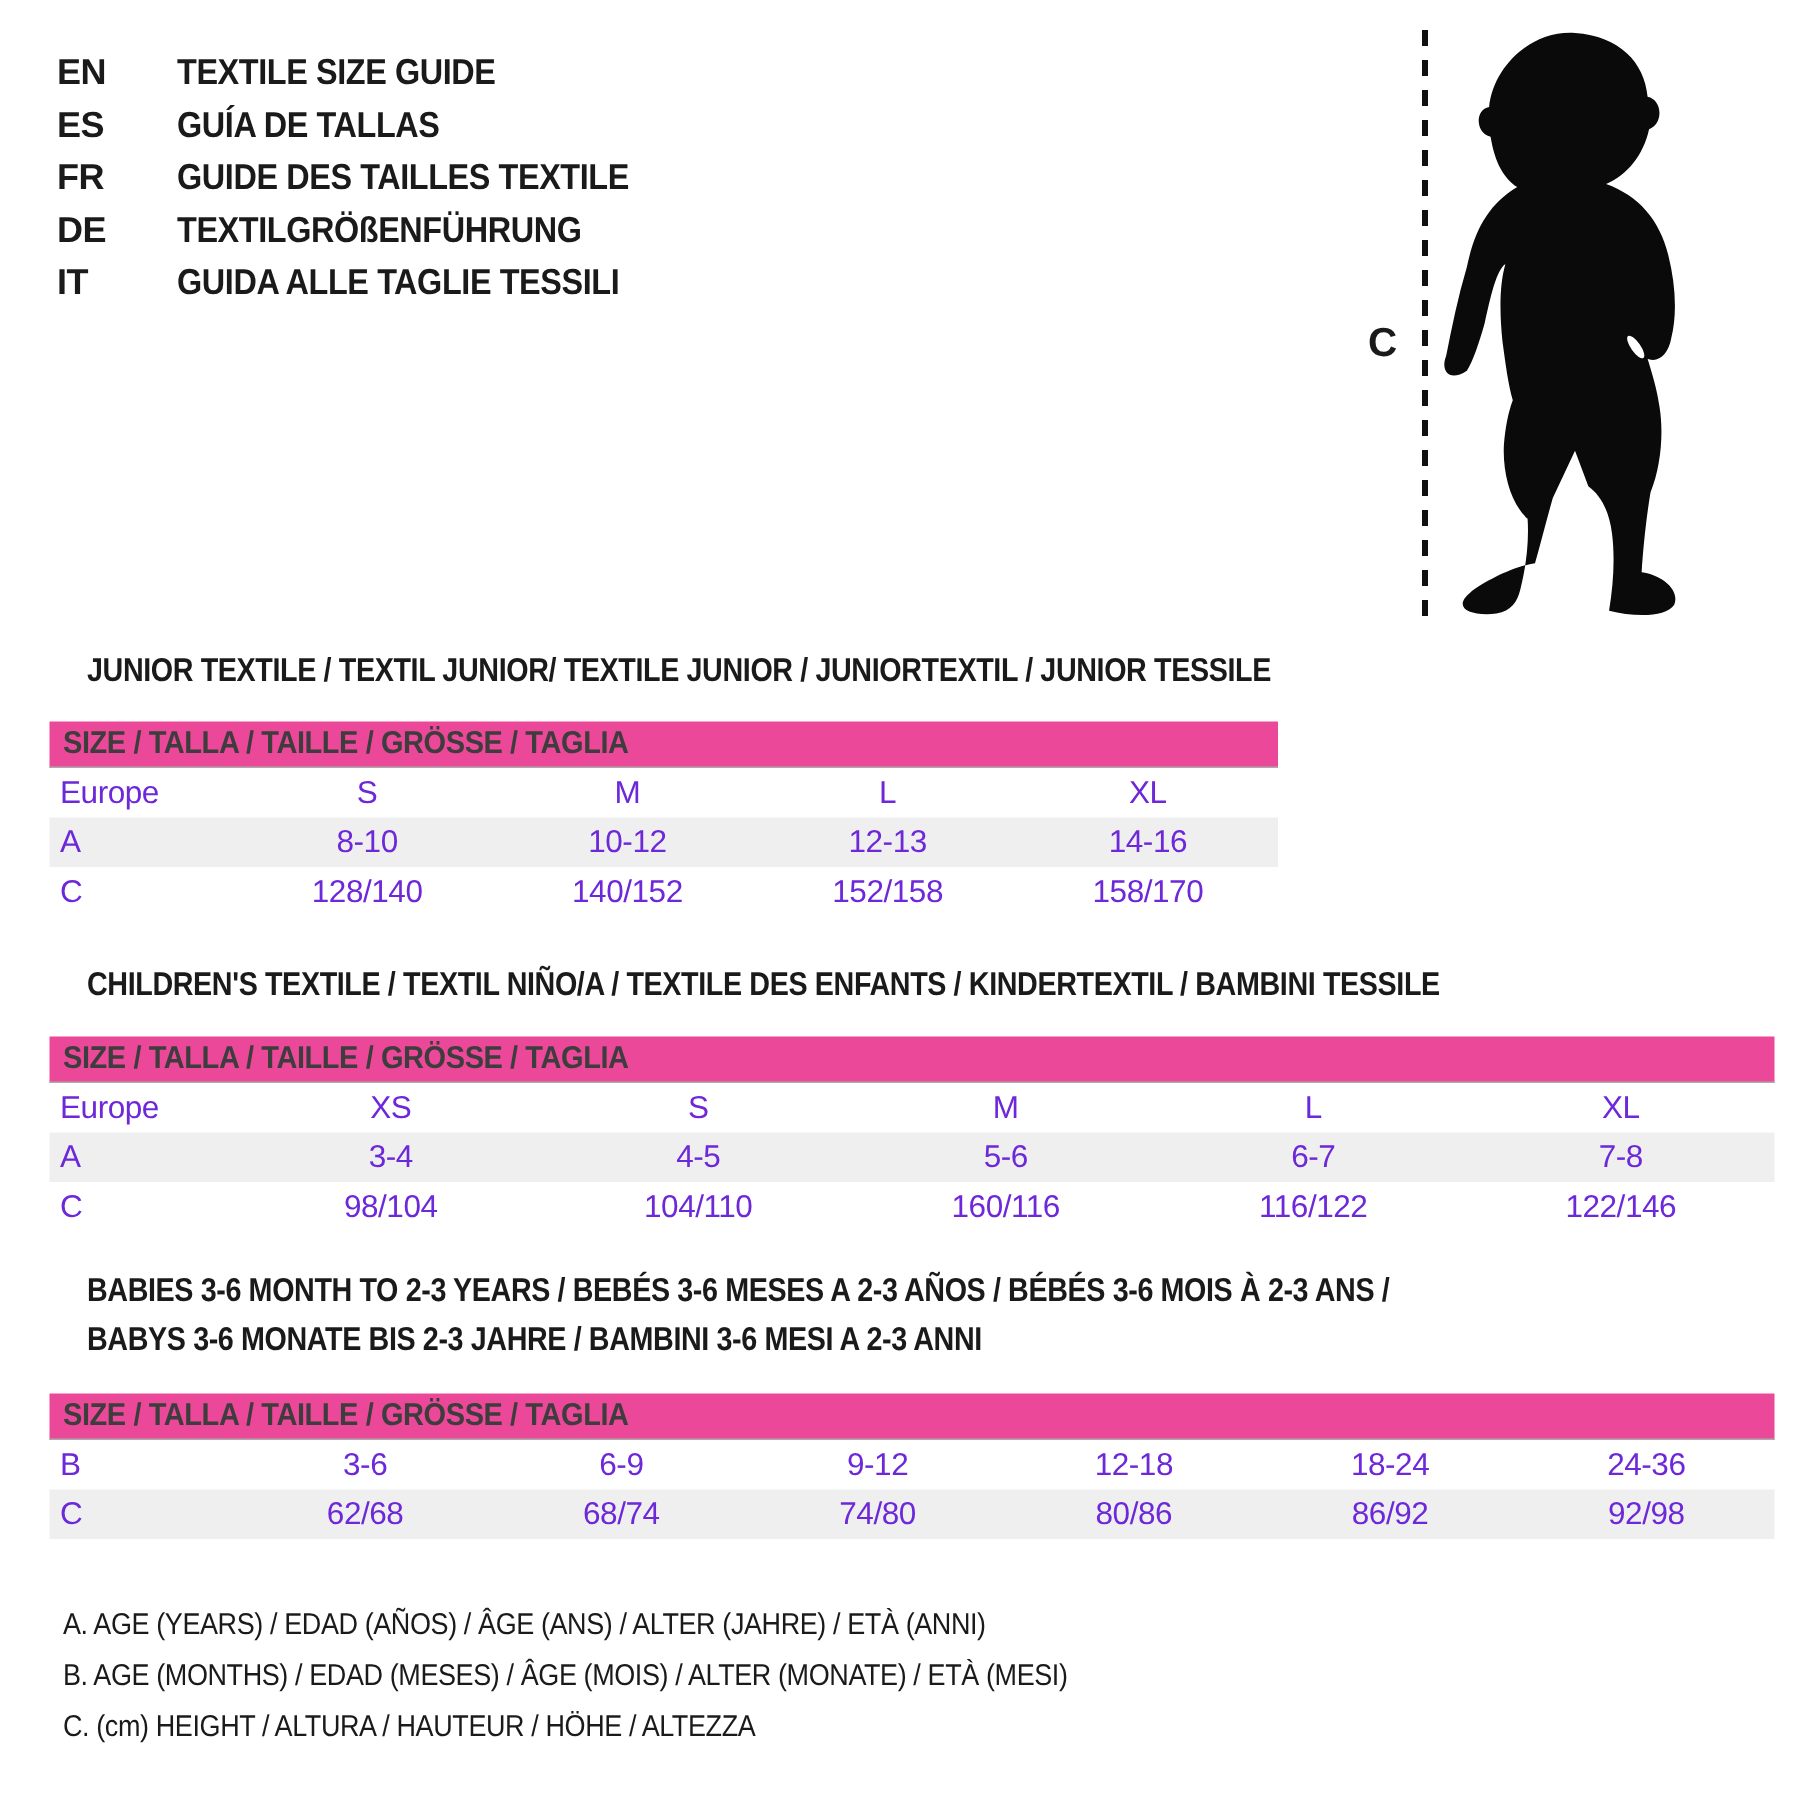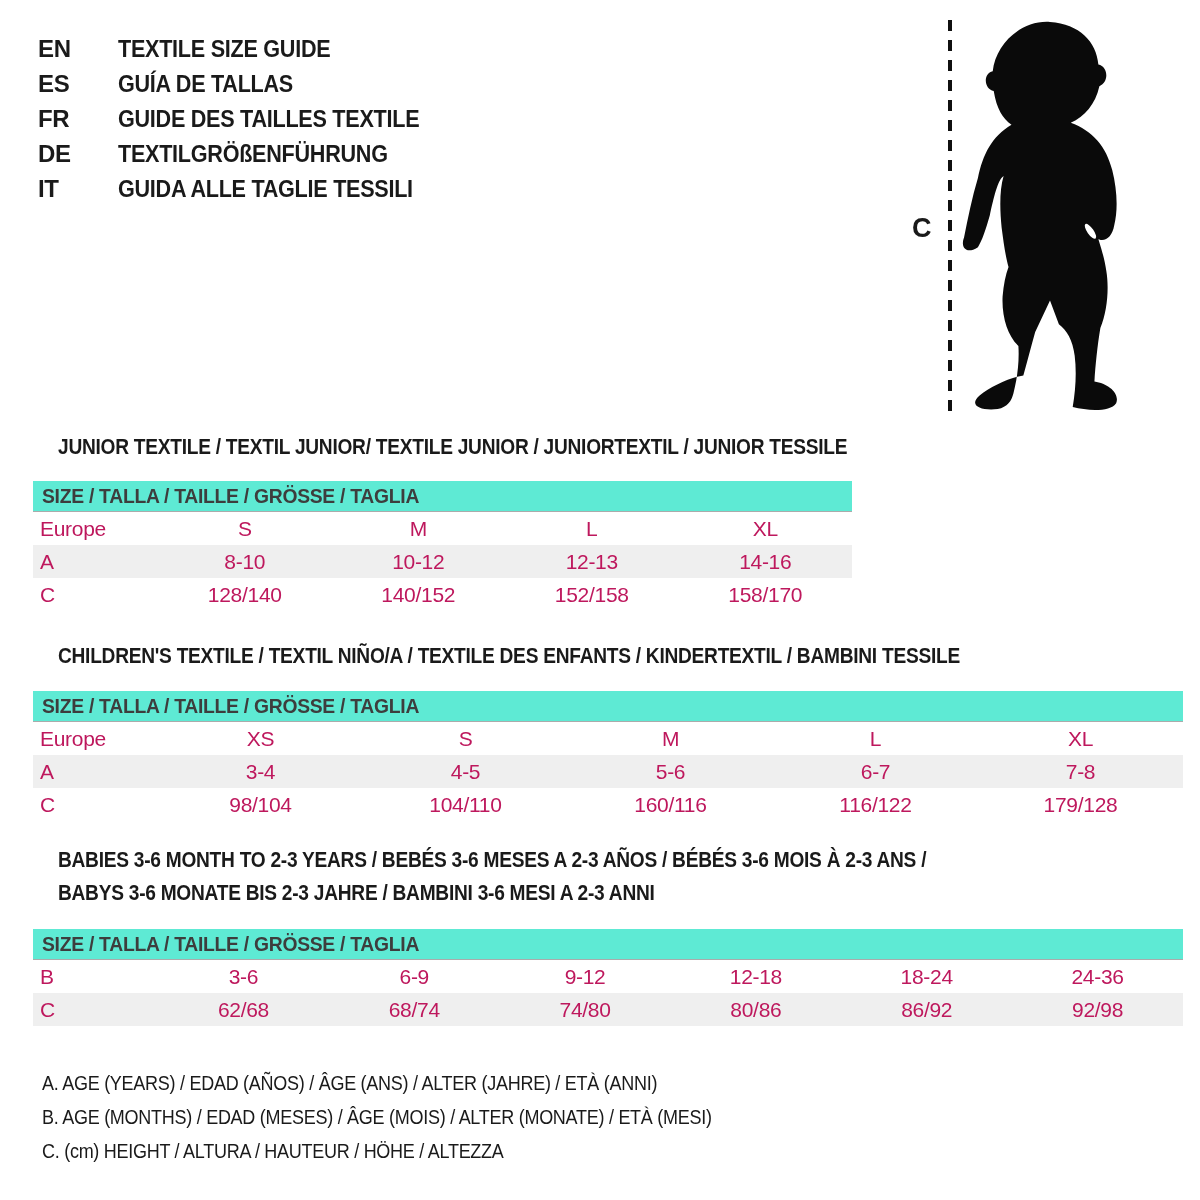--- a/index.html
+++ b/index.html
@@ -31,25 +31,25 @@
   .height-label{position:absolute;left:12px;top:198px;font-weight:bold;font-size:27px;}
   .toddler-svg{position:absolute;left:55px;top:5px;width:190px;height:395px;}
 
   
   .section-title{position:absolute;left:58px;font-weight:bold;font-size:22px;line-height:26px;}
   .section-title.two-line div{line-height:33px;}
 
   
   .size-table{position:absolute;box-sizing:border-box;}
   .size-bar{
-    box-sizing:border-box;height:31px;background:#5eead4;border-bottom:1px solid #ababab;
+    box-sizing:border-box;height:31px;background:#ec4899;border-bottom:1px solid #ababab;
     display:flex;align-items:center;padding-left:9px;
     font-weight:bold;font-size:21px;color:#3d3d3d;
   }
-  .trow{display:flex;height:33px;align-items:center;font-size:21px;color:#be185d;}
+  .trow{display:flex;height:33px;align-items:center;font-size:21px;color:#6d28d9;}
   .trow.shaded{background:#efefef;}
   .tlabel{width:125px;padding-left:7px;box-sizing:border-box;}
   .tcell{flex:1;text-align:center;}
 
   
   .legend{position:absolute;left:42px;top:1066px;}
   .legend-line{height:34px;display:flex;align-items:center;font-weight:normal;font-size:20px;}
 </style>
 </head>
 <body>
@@ -173,21 +173,21 @@
       <span class="tcell">5-6</span>
       <span class="tcell">6-7</span>
       <span class="tcell">7-8</span>
     </div>
     <div class="trow">
       <span class="tlabel">C</span>
       <span class="tcell">98/104</span>
       <span class="tcell">104/110</span>
       <span class="tcell">160/116</span>
       <span class="tcell">116/122</span>
-      <span class="tcell">179/128</span>
+      <span class="tcell">122/146</span>
     </div>
   </div>
 
   <div class="section-title two-line" style="top:843px;">
     <div><span class="cond87">BABIES 3-6 MONTH TO 2-3 YEARS / BEBÉS 3-6 MESES A 2-3 AÑOS / BÉBÉS 3-6 MOIS À 2-3 ANS /</span></div>
     <div><span class="cond87">BABYS 3-6 MONATE BIS 2-3 JAHRE / BAMBINI 3-6 MESI A 2-3 ANNI</span></div>
   </div>
   <div class="size-table" style="top:929px;left:33px;width:1150px;">
     <div class="size-bar">
       <span class="cond92">SIZE / TALLA / TAILLE / GRÖSSE / TAGLIA</span>

